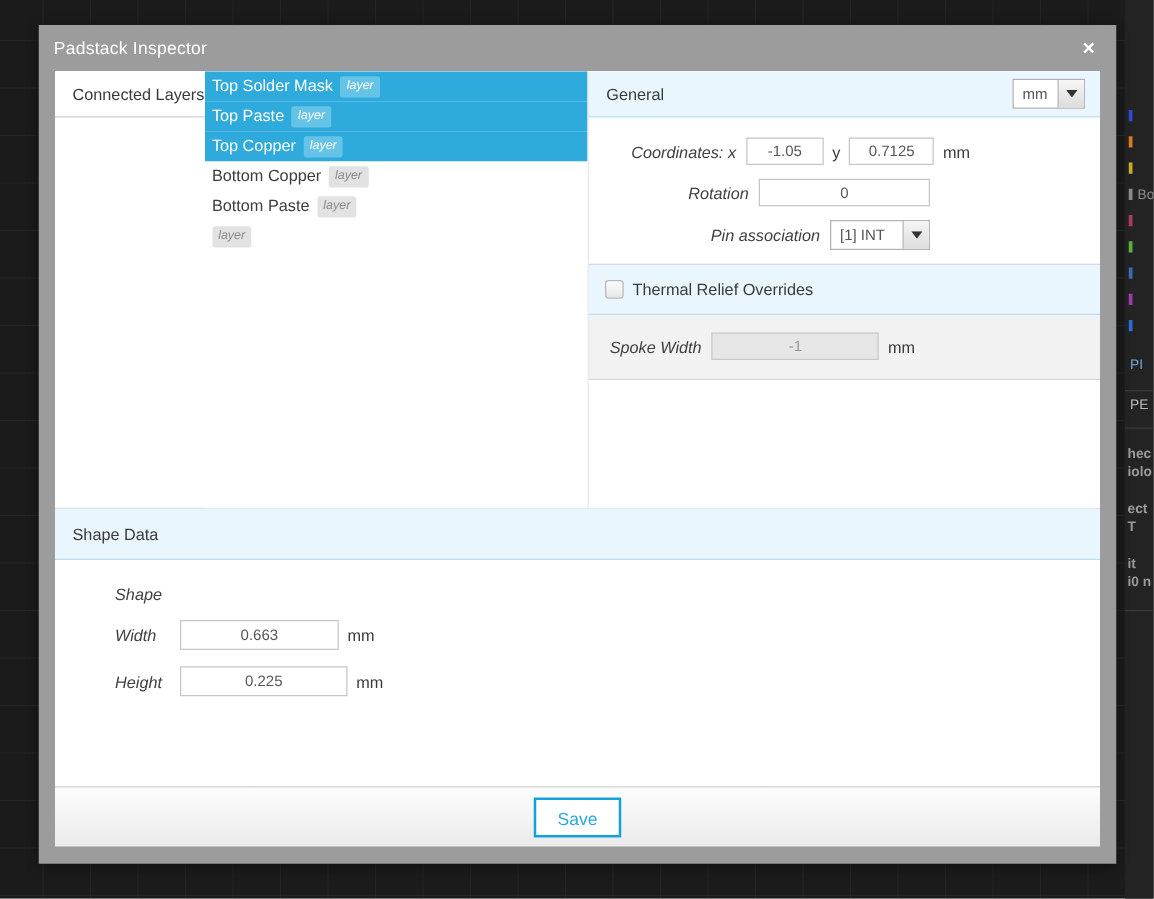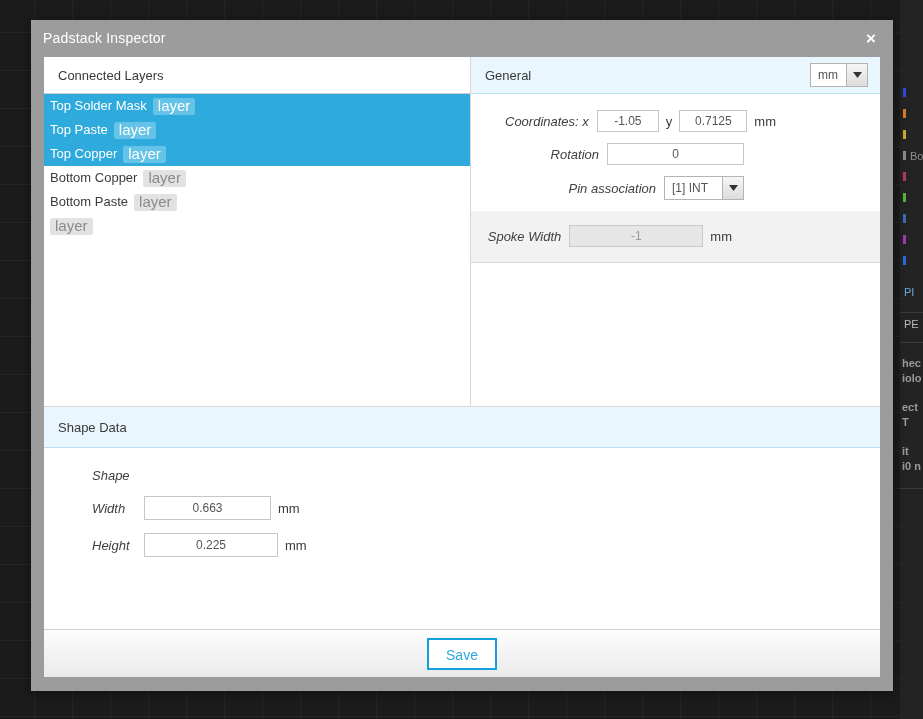--- a/index.html
+++ b/index.html
@@ -134,21 +134,20 @@
     position: relative;
     height: 349px;
     display: flex;
   }
   #left-column {
     width: 427px;
     box-sizing: border-box;
     border-right: 1px solid #d6d6d6;
     background: #ffffff;
     display: flex;
-    flex-direction: column;
   }
   #right-column {
     flex: 1;
     background: #ffffff;
     display: flex;
     flex-direction: column;
   }
 
   
   .panel-header {
@@ -189,26 +188,27 @@
   }
   .layer-row.selected {
     background: #2eaadc;
     color: #ffffff;
   }
   .layer-row .layer-name {
     margin-right: 6px;
     white-space: nowrap;
   }
   .layer-badge {
-    font-size: 15px;
+    font-size: 10px;
     line-height: 14px;
     padding: 1px 5px 2px 5px;
     border-radius: 2px;
     background: #e2e2e2;
     color: #8a8a8a;
+    font-style: italic;
   }
   .layer-row.selected .layer-badge {
     background: #64c3e6;
     color: #ffffff;
   }
 
   
   .form-area {
     padding: 14px 0 0 0;
     background: #ffffff;
@@ -521,20 +521,24 @@
                   <svg width="9" height="6" viewBox="0 0 9 6">
                       <path d="M0 0 L9 0 L4.5 6 Z" fill="#333"></path>
                     </svg>
                 </span>
               </span>
               <span style="width:136px;flex:none;"></span>
             </div>
 
           </div>
 
+          <div id="thermal-header">
+            <span class="checkbox-box"></span>
+            <span class="thermal-title">Thermal Relief Overrides</span>
+          </div>
 
           <div id="thermal-body">
             <div class="form-row" style="margin-bottom:0;">
               <span class="spacer"></span>
               <span class="field-label">Spoke Width</span>
               <input class="text-input" style="width: 134px; margin-left: 8px;" disabled="" value="-1">
               <span class="unit-suffix">mm</span>
               <span style="width:148px;flex:none;"></span>
             </div>
           </div>

